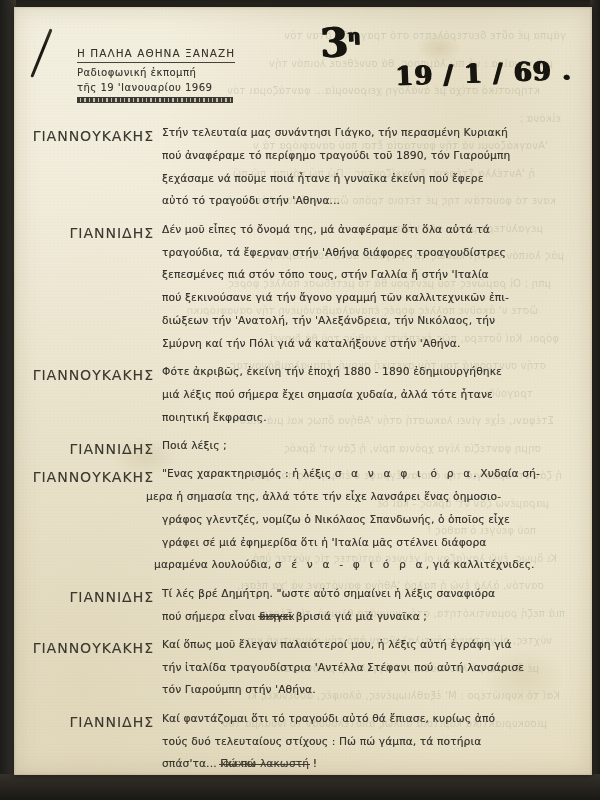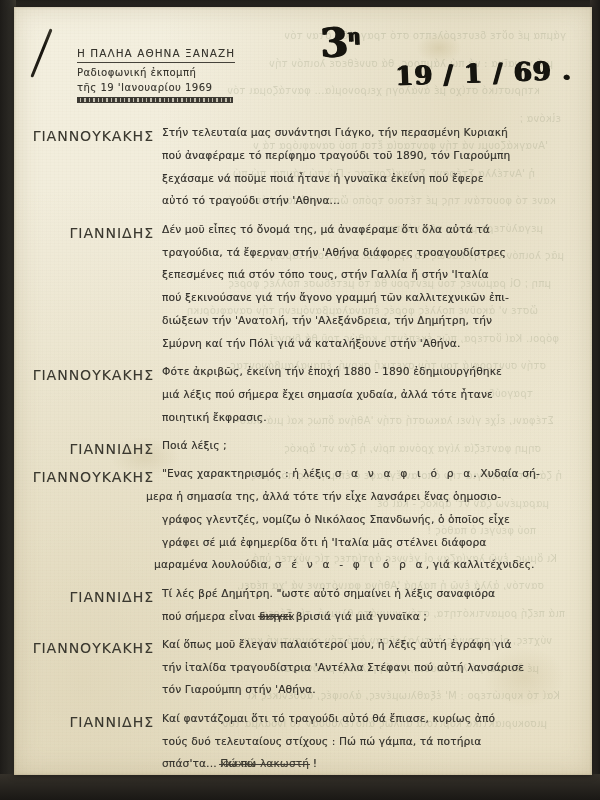--- a/index.html
+++ b/index.html
@@ -241,21 +241,21 @@
           <div class="speaker" style="left: 0px; width: 140px; top: 121px;">ΓΙΑΝΝΟΥΚΑΚΗΣ</div>
           <div class="tline" style="left: 148px; top: 119px;"><span>Στήν τελευταία μας συνάντησι Γιάγκο, τήν περασμένη Κυριακή</span></div>
           <div class="tline" style="left: 148px; top: 141.8px;"><span>πού ἀναφέραμε τό περίφημο τραγούδι τοῦ 1890, τόν Γιαρούμπη</span></div>
           <div class="tline" style="left: 148px; top: 164.6px;"><span>ξεχάσαμε νά ποῦμε ποιά ἦτανε ἡ γυναῖκα ἐκείνη πού ἔφερε</span></div>
           <div class="tline" style="left: 148px; top: 187.4px;"><span>αὐτό τό τραγούδι στήν 'Αθηνα...</span></div>
           <div class="speaker" style="left: 0px; width: 140px; top: 217.7px;">ΓΙΑΝΝΙΔΗΣ</div>
           <div class="tline" style="left: 148px; top: 215.7px;"><span>Δέν μοῦ εἶπες τό ὄνομά της, μά ἀναφέραμε ὅτι ὅλα αὐτά τά</span></div>
           <div class="tline" style="left: 148px; top: 238.5px;"><span>τραγούδια, τά ἔφερναν στήν 'Αθήνα διάφορες τροαγουδίστρες</span></div>
           <div class="tline" style="left: 148px; top: 261.3px;"><span>ξεπεσμένες πιά στόν τόπο τους, στήν Γαλλία ἤ στήν 'Ιταλία</span></div>
           <div class="tline" style="left: 148px; top: 284.1px;"><span>πού ξεκινούσανε γιά τήν ἄγονο γραμμή τῶν καλλιτεχνικῶν ἐπι-</span></div>
-          <div class="tline" style="left: 148px; top: 306.9px;"><span>διώξεων τήν 'Ανατολή, τήν 'Αλεξάνδρεια, τήν Δημήτρη, τήν</span></div>
+          <div class="tline" style="left: 148px; top: 306.9px;"><span>διώξεων τήν 'Ανατολή, τήν 'Αλεξάνδρεια, τήν Νικόλαος, τήν</span></div>
           <div class="tline" style="left: 148px; top: 329.7px;"><span>Σμύρνη καί τήν Πόλι γιά νά καταλήξουνε στήν 'Αθήνα.</span></div>
           <div class="speaker" style="left: 0px; width: 140px; top: 360px;">ΓΙΑΝΝΟΥΚΑΚΗΣ</div>
           <div class="tline" style="left: 148px; top: 358px;"><span>Φότε ἀκριβῶς, ἐκείνη τήν ἐποχή 1880 - 1890 ἐδημιουργήθηκε</span></div>
           <div class="tline" style="left: 148px; top: 380.8px;"><span>μιά λέξις πού σήμερα ἔχει σημασία  χυδαία, ἀλλά τότε ἦτανε</span></div>
           <div class="tline" style="left: 148px; top: 403.6px;"><span>ποιητική ἔκφρασις.</span></div>
           <div class="speaker" style="left: 0px; width: 140px; top: 433.9px;">ΓΙΑΝΝΙΔΗΣ</div>
           <div class="tline" style="left: 148px; top: 431.9px;"><span>Ποιά λέξις ;</span></div>
           <div class="speaker" style="left: 0px; width: 140px; top: 462.2px;">ΓΙΑΝΝΟΥΚΑΚΗΣ</div>
           <div class="tline" style="left: 148px; top: 460.2px;"><span>"Ενας χαρακτηρισμός : ἡ λέξις   </span><span class="spaced">σ α ν α φ ι ό ρ α</span><span>. Χυδαία σή-</span></div>
           <div class="tline" style="left: 132px; top: 483px;"><span>μερα ἡ σημασία της, ἀλλά τότε τήν εἶχε λανσάρει ἕνας ὁημοσιο-</span></div>

